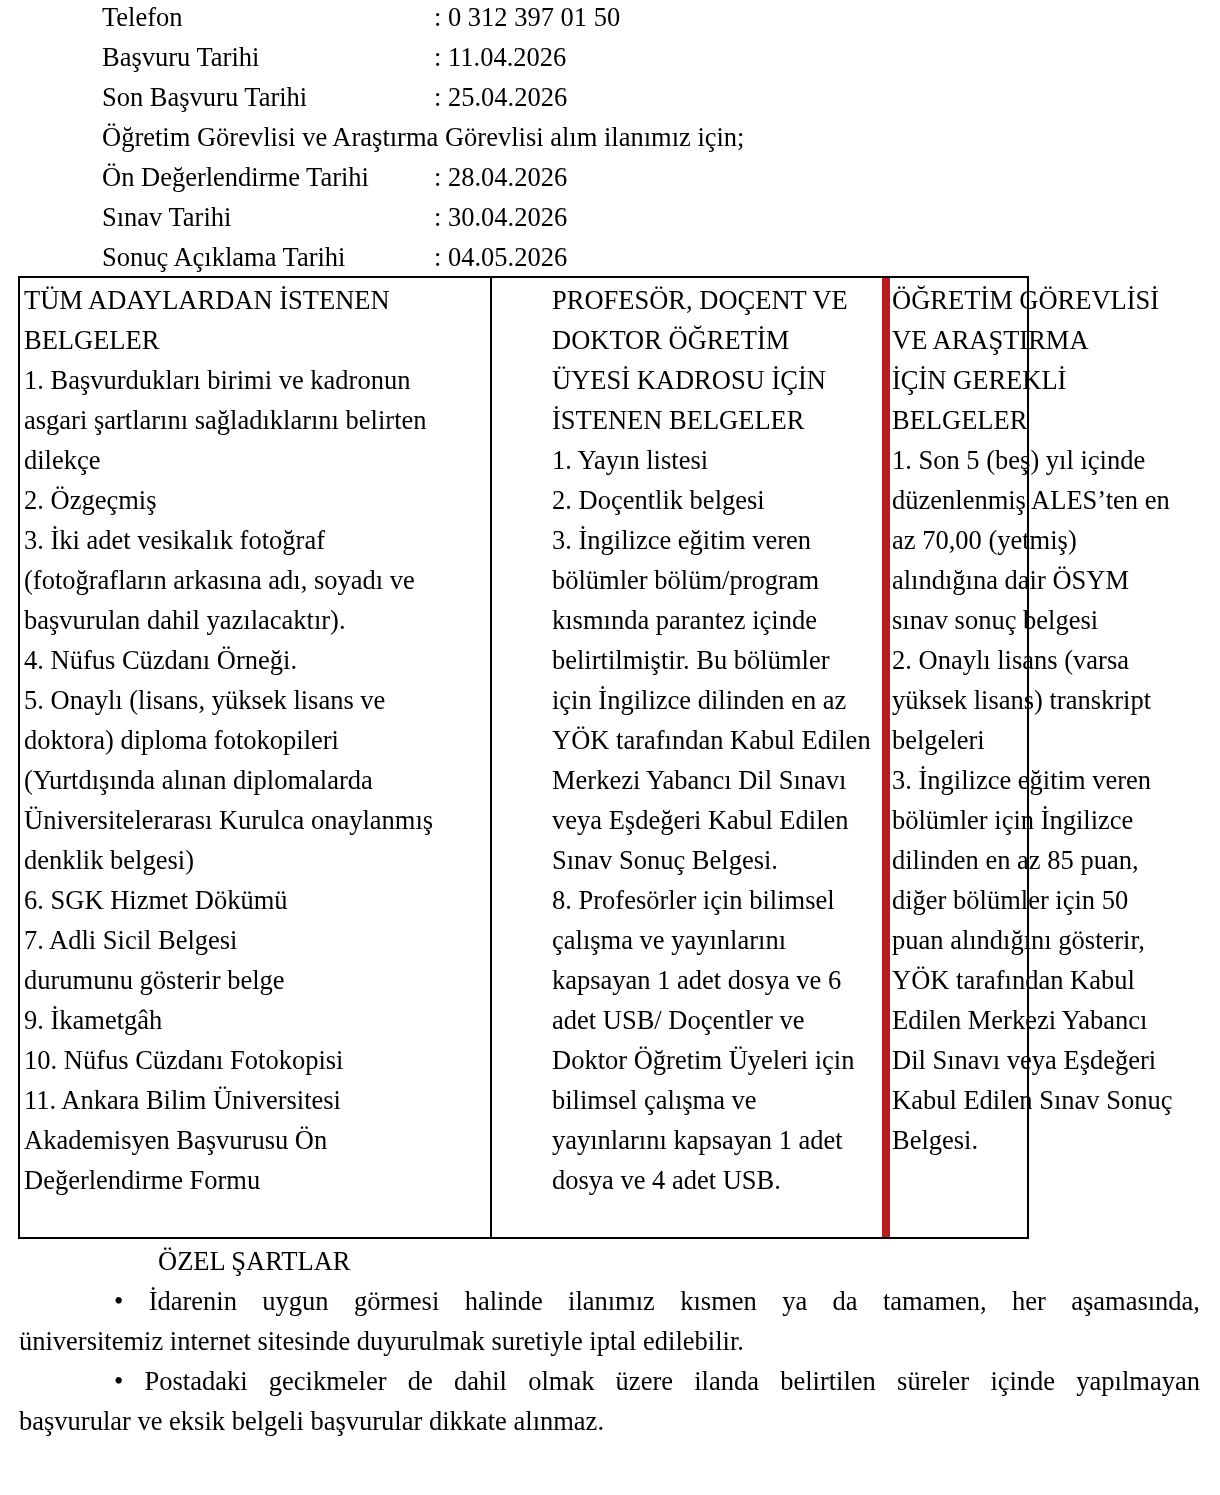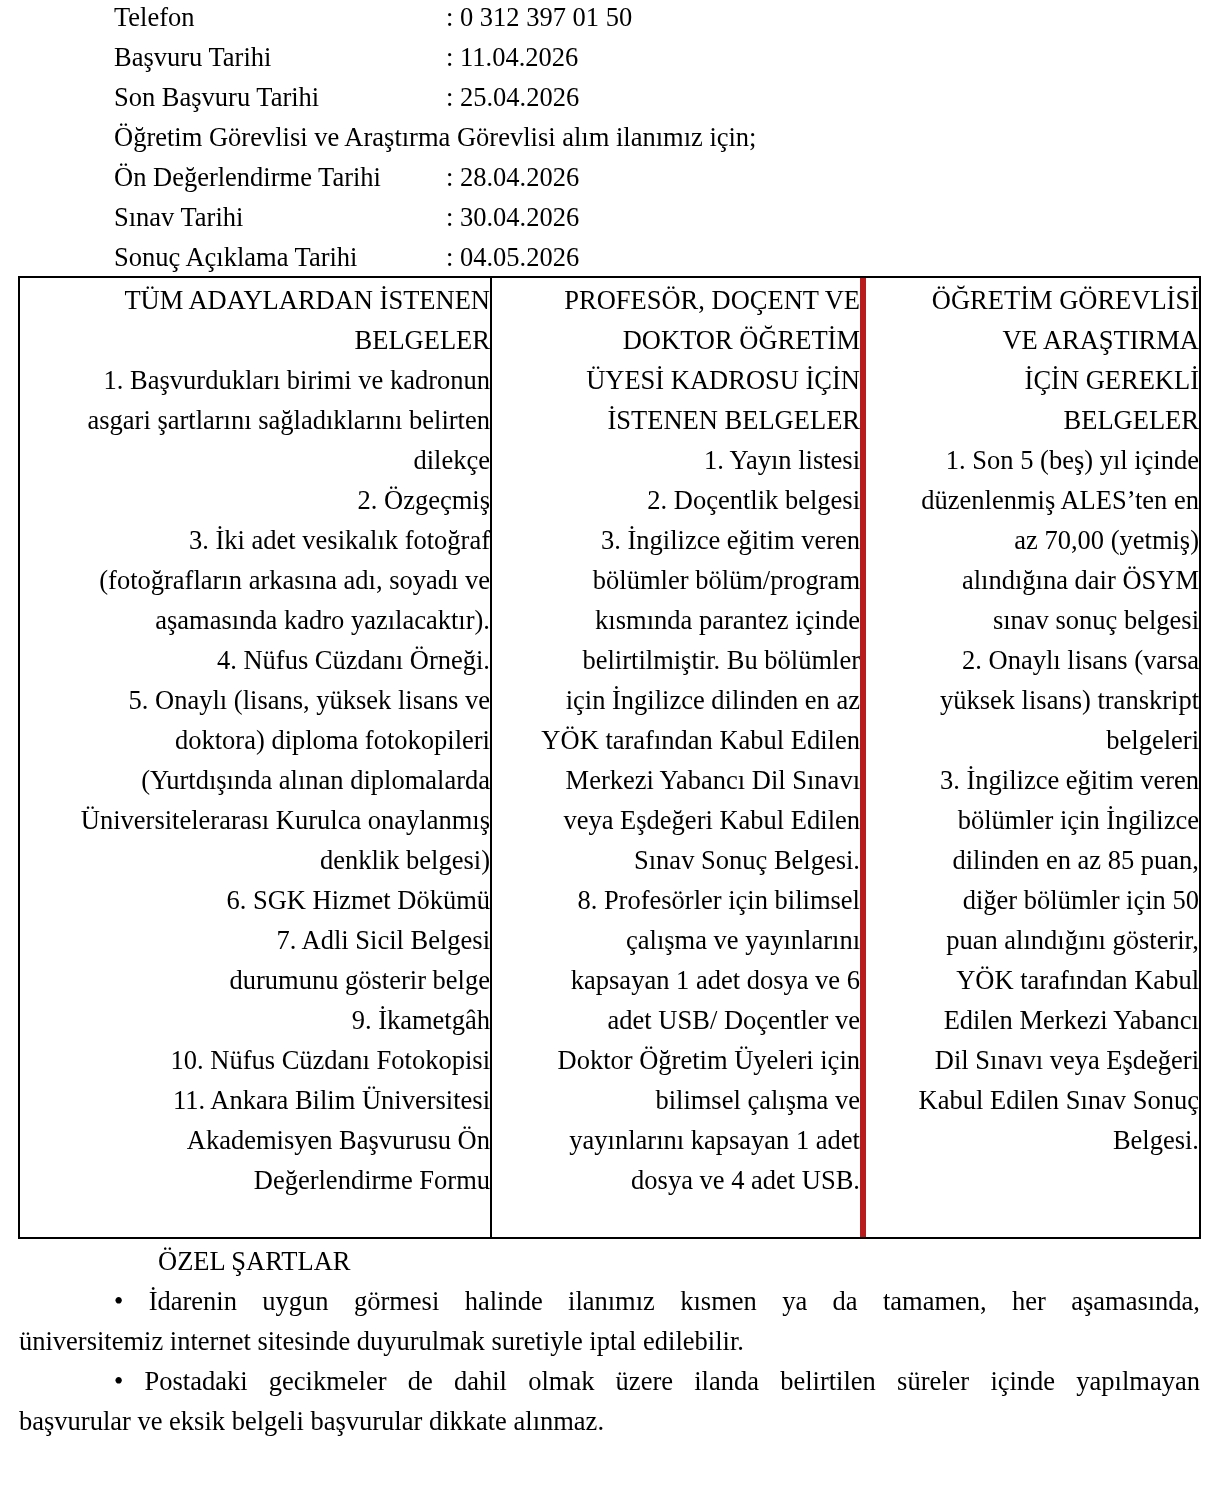--- a/index.html
+++ b/index.html
@@ -2,30 +2,30 @@
 <html><head>
 <meta charset="utf-8">
 <style>
   html, body { margin: 0; padding: 0; background: #ffffff; }
   body {
     width: 1220px; height: 1495px; position: relative; overflow: hidden;
     font-family: "Liberation Serif", "DejaVu Serif", serif;
     color: #000; font-size: 26.5px;
   }
   .line { position: absolute; height: 40px; line-height: 40px; white-space: nowrap; margin-left: 44px; }
-  .info-row { position: absolute; left: 114px; height: 40px; line-height: 40px; white-space: nowrap; }
+  .info-row { position: absolute; left: 102px; height: 40px; line-height: 40px; white-space: nowrap; }
   .info-label { position: absolute; left: 0; top: 0; }
   .info-value { position: absolute; left: 332px; top: 0; }
   .doc-table {
-    position: absolute; left: 18px; top: 276px; width: 1183px; height: 963px;
-    border: 2px solid #000; box-sizing: border-box; text-align: right;
+    position: absolute; left: 18px; top: 276px; width: 1011px; height: 963px;
+    border: 2px solid #000; box-sizing: border-box;
   }
   .col { position: absolute; top: 0; bottom: 0; box-sizing: border-box; }
   .col1 { left: 0; width: 472px; border-right: 2px solid #000; }
-  .col2 { left: 472px; width: 374px; border-right: 6px solid #b91c1c; padding-left: 32px; }
+  .col2 { left: 496px; width: 374px; border-right: 8px solid #b91c1c; padding-left: 32px; }
   .col3 { left: 846px; right: 0; margin-left: 22px; }
   .cell-line { display: block; height: 40px; line-height: 40px; white-space: nowrap; padding-left: 4px; }
   .cell-body { padding-top: 2px; }
   .para {
     position: absolute; left: 19px; width: 1181px; line-height: 40px;
     text-align: justify; text-align-last: left;
   }
   .para .indent { display: inline-block; width: 95px; }
   .justify-line { display: block; text-align: justify; text-align-last: justify; height: 40px; }
   .plain-line { display: block; height: 40px; white-space: nowrap; }
@@ -65,21 +65,21 @@
   <div class="col col1">
     <div class="cell-body">
         <span class="cell-line">TÜM ADAYLARDAN İSTENEN</span>
         <span class="cell-line">BELGELER</span>
         <span class="cell-line">1. Başvurdukları birimi ve kadronun</span>
         <span class="cell-line">asgari şartlarını sağladıklarını belirten</span>
         <span class="cell-line">dilekçe</span>
         <span class="cell-line">2. Özgeçmiş</span>
         <span class="cell-line">3. İki adet vesikalık fotoğraf</span>
         <span class="cell-line">(fotoğrafların arkasına adı, soyadı ve</span>
-        <span class="cell-line">aşamasında kadro yazılacaktır).</span>
+        <span class="cell-line">başvurulan dahil yazılacaktır).</span>
         <span class="cell-line">4. Nüfus Cüzdanı Örneği.</span>
         <span class="cell-line">5. Onaylı (lisans, yüksek lisans ve</span>
         <span class="cell-line">doktora) diploma fotokopileri</span>
         <span class="cell-line">(Yurtdışında alınan diplomalarda</span>
         <span class="cell-line">Üniversitelerarası Kurulca onaylanmış</span>
         <span class="cell-line">denklik belgesi)</span>
         <span class="cell-line">6. SGK Hizmet Dökümü</span>
         <span class="cell-line">7. Adli Sicil Belgesi</span>
         <span class="cell-line">durumunu gösterir belge</span>
         <span class="cell-line">9. İkametgâh</span>

